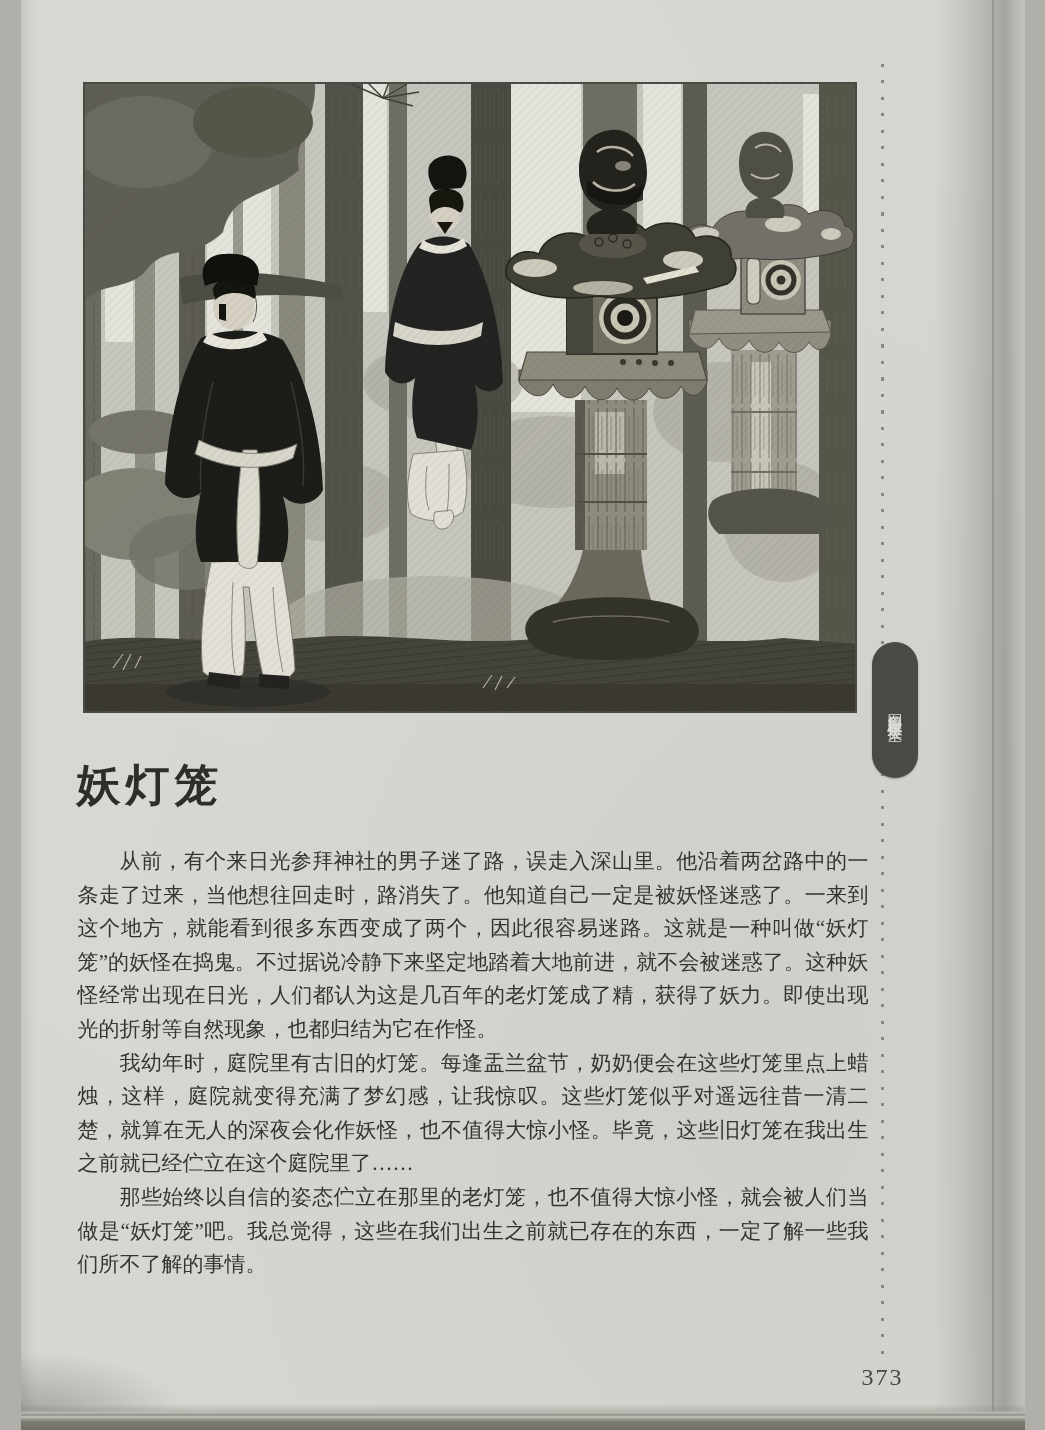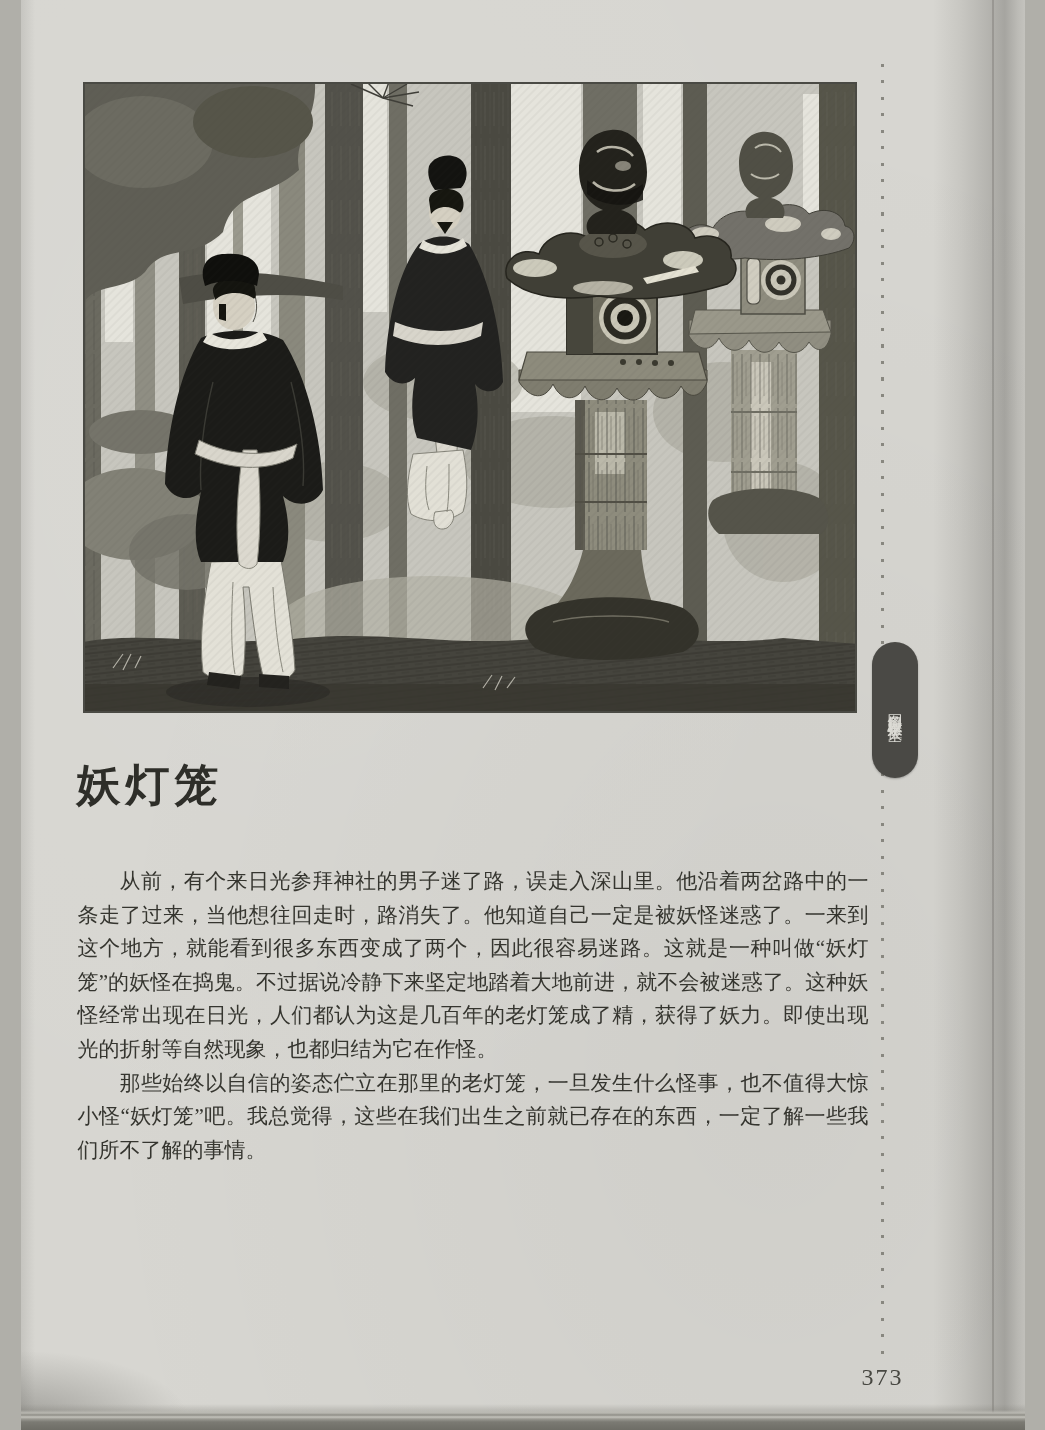--- a/index.html
+++ b/index.html
@@ -24,21 +24,20 @@
     position:absolute;left:56px;top:756px;
     margin:0;
     font-size:44px;font-weight:bold;letter-spacing:5px;
     color:#2e2e29;
   }
   .body-text{
     position:absolute;left:57px;top:845px;width:791px;
     font-size:21px;line-height:33.6px;
     text-align:justify;
     color:#35352f;
-    margin-top:20px;
   }
   .body-text p{margin:0;text-indent:2em;}
   .dotted-rule{
     position:absolute;left:860px;top:64px;width:3px;height:1292px;
     background-image:repeating-linear-gradient(
       to bottom,
       #7b7a72 0px,#7b7a72 3px,
       rgba(0,0,0,0) 3px,rgba(0,0,0,0) 16.5px);
     opacity:.85;
   }
@@ -283,21 +282,22 @@
 
       <rect x="0" y="0" width="774" height="631" fill="url(#hatchD)" opacity="0.12"></rect>
       <rect x="1" y="1" width="772" height="629" fill="none" stroke="#4a4a44" stroke-width="2"></rect>
     </svg>
   </figure>
 
   <h1 class="article-title">妖灯笼</h1>
 
   <div class="body-text">
     <p>从前，有个来日光参拜神社的男子迷了路，误走入深山里。他沿着两岔路中的一条走了过来，当他想往回走时，路消失了。他知道自己一定是被妖怪迷惑了。一来到这个地方，就能看到很多东西变成了两个，因此很容易迷路。这就是一种叫做“妖灯笼”的妖怪在捣鬼。不过据说冷静下来坚定地踏着大地前进，就不会被迷惑了。这种妖怪经常出现在日光，人们都认为这是几百年的老灯笼成了精，获得了妖力。即使出现光的折射等自然现象，也都归结为它在作怪。</p>
-    <p>那些始终以自信的姿态伫立在那里的老灯笼，一旦发生什么怪事，也不值得大惊小怪“妖灯笼”吧。我总觉得，这些在我们出生之前就已存在的东西，一定了解一些我们所不了解的事情。</p>
+    <p>我幼年时，庭院里有古旧的灯笼。每逢盂兰盆节，奶奶便会在这些灯笼里点上蜡烛，这样，庭院就变得充满了梦幻感，让我惊叹。这些灯笼似乎对遥远往昔一清二楚，就算在无人的深夜会化作妖怪，也不值得大惊小怪。毕竟，这些旧灯笼在我出生之前就已经伫立在这个庭院里了……</p>
+    <p>那些始终以自信的姿态伫立在那里的老灯笼，也不值得大惊小怪，就会被人们当做是“妖灯笼”吧。我总觉得，这些在我们出生之前就已存在的东西，一定了解一些我们所不了解的事情。</p>
   </div>
 
   <div class="dotted-rule"></div>
 
   <div class="side-tab">
     <span>图解日本妖怪大全</span>
   </div>
 
   <div class="page-number">373</div>
 

